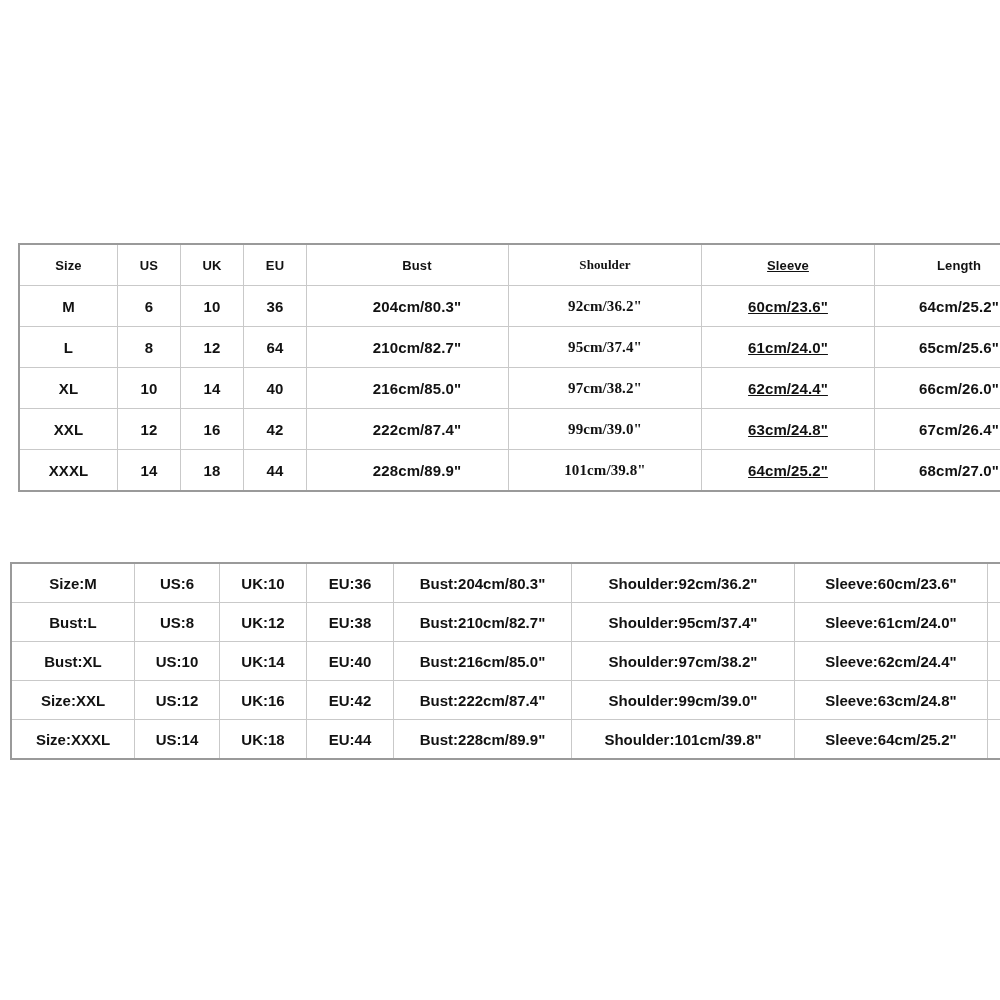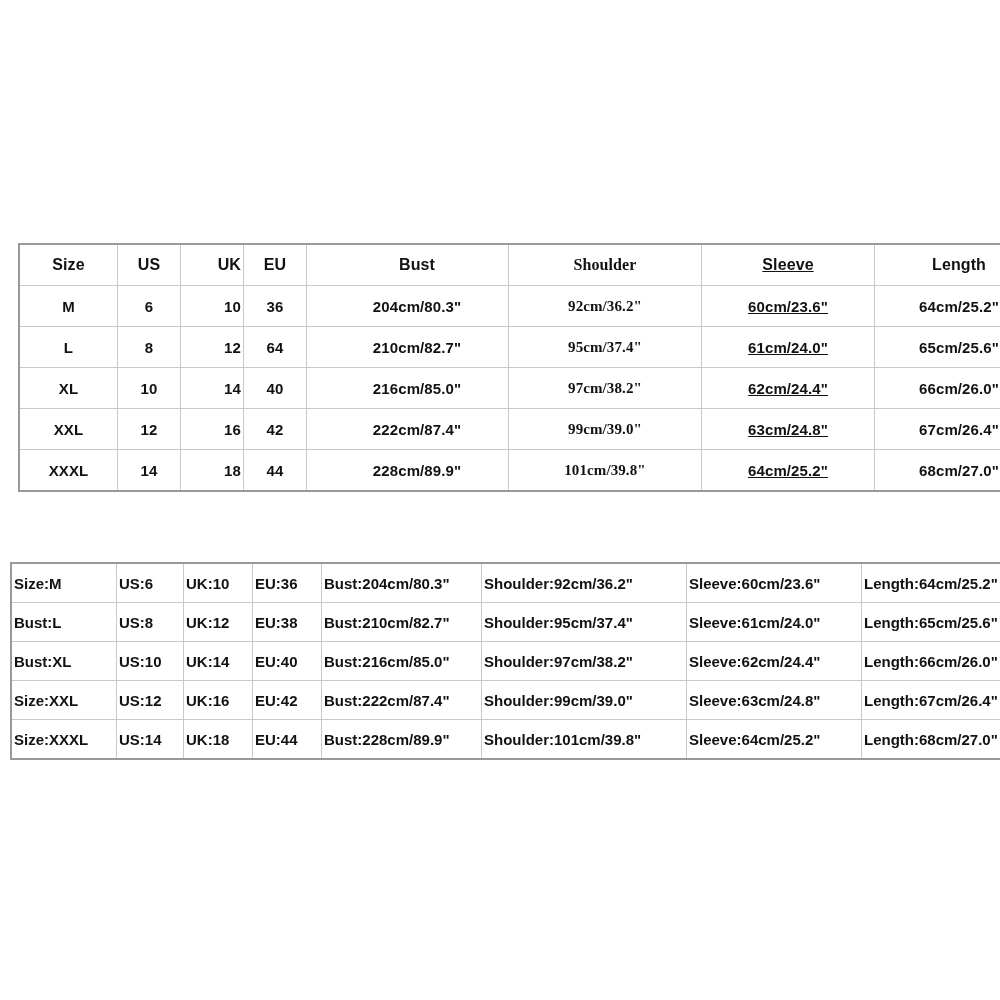--- a/index.html
+++ b/index.html
@@ -33,49 +33,50 @@
     text-align: center;
     vertical-align: middle;
     font-weight: bold;
     font-size: 15px;
     letter-spacing: 0.1px;
     padding: 0 2px;
     background: #ffffff;
     white-space: nowrap;
   }
   #size-chart-grid th {
-    font-size: 16px;
+    font-size: 13px;
     margin-top: 12px;
   }
   #size-chart-grid .c-size  { width: 93px; }
   #size-chart-grid .c-us    { width: 58px; }
-  #size-chart-grid .c-uk    { width: 58px; text-align: right; }
+  #size-chart-grid .c-uk    { width: 58px; }
   #size-chart-grid .c-eu    { width: 58px; }
   #size-chart-grid .c-bust  { width: 178px; padding-left: 21px; }
   #size-chart-grid .c-shoul { width: 188px; font-family: Liberation Serif, serif; }
   #size-chart-grid .c-sleev { width: 168px; text-decoration: underline; }
   #size-chart-grid .c-leng  { width: 164px; }
 
   
   #size-chart-inline {
     position: absolute;
     left: 10px;
     top: 562px;
     width: 982px;
     border-collapse: collapse;
     table-layout: fixed;
     border: 2px solid #9a9a9a;
   }
   #size-chart-inline td {
     border: 1px solid #c9c9c9;
     height: 38px;
+    text-align: center;
     vertical-align: middle;
     font-weight: bold;
     font-size: 15px;
-    padding: 0 2px;
+    padding: 0 11px;
     background: #ffffff;
     white-space: nowrap;
   }
   #size-chart-inline .c2-size  { width: 100px; }
   #size-chart-inline .c2-us    { width: 62px; }
   #size-chart-inline .c2-uk    { width: 64px; }
   #size-chart-inline .c2-eu    { width: 64px; }
   #size-chart-inline .c2-bust  { width: 155px; }
   #size-chart-inline .c2-shoul { width: 200px; }
   #size-chart-inline .c2-sleev { width: 170px; }

